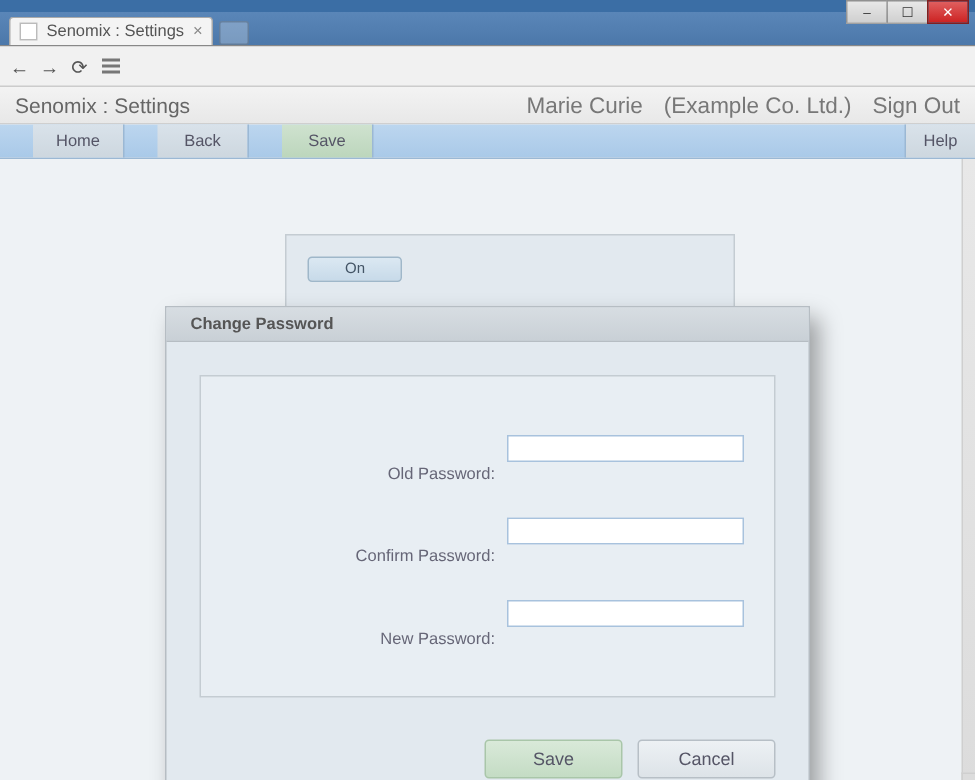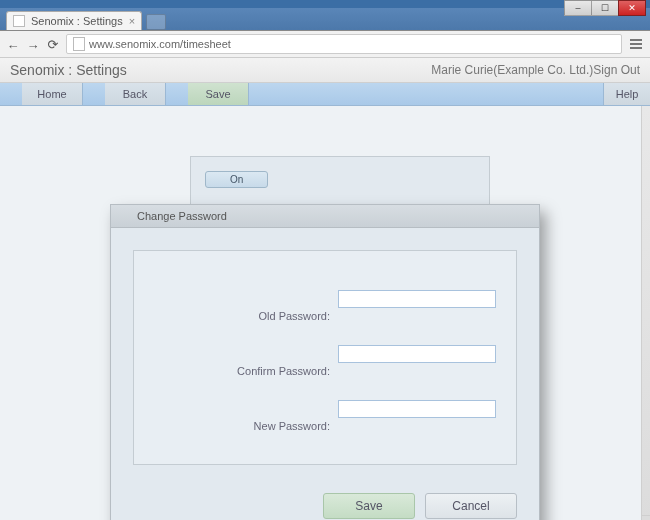--- a/index.html
+++ b/index.html
@@ -15,37 +15,37 @@
   .tab .x{margin-left:auto;color:#888;font-size:11px;}
   .newtab{width:18px;height:14px;margin-left:4px;background:rgba(255,255,255,.25);border:1px solid rgba(0,0,0,.2);border-radius:2px;}
   .addrbar{height:26px;background:#f1f1f1;border-bottom:1px solid #ccc;display:flex;align-items:center;padding:0 6px;gap:6px;}
   .nav-ico{width:14px;height:14px;display:flex;align-items:center;justify-content:center;color:#555;font-size:13px;}
   .url-box{flex:1;height:18px;border:1px solid #ccc;border-radius:2px;background:#fff;display:flex;align-items:center;padding:0 6px;font-size:11px;color:#666;gap:4px;}
   .url-box .page-ico{width:10px;height:12px;border:1px solid #bbb;background:#fff;}
   .menu-ico{width:16px;display:flex;flex-direction:column;gap:2px;align-items:center;justify-content:center;}
   .menu-ico span{display:block;width:12px;height:2px;background:#777;}
   
   .app-title{height:24px;background:linear-gradient(#f3f3f3,#e8e8e8);border-bottom:1px solid #cfcfcf;display:flex;align-items:center;padding:0 10px;font-size:14px;color:#666;}
-  .app-title .right{margin-left:auto;font-size:12px;color:#777;display:flex;}
+  .app-title .right{margin-left:auto;font-size:15px;color:#777;display:flex;gap:14px;}
   .toolbar{height:22px;background:linear-gradient(#bcd6ef,#a9c9e8);border-bottom:1px solid #9bb8d4;display:flex;align-items:stretch;font-size:11px;color:#556;}
   .toolbar .tbtn{width:60px;display:flex;align-items:center;justify-content:center;border-right:1px solid #9bb8d4;background:linear-gradient(#d9e2ea,#cdd7df);margin-left:22px;}
   .toolbar .tbtn.save{background:linear-gradient(#cfe2cf,#bcd6bc);}
   .toolbar .spacer{flex:1;}
   .toolbar .help{width:46px;display:flex;align-items:center;justify-content:center;border-left:1px solid #9bb8d4;background:linear-gradient(#d9e2ea,#cdd7df);}
   
   .page{position:relative;height:418px;background:#eef2f5;}
   .panel{position:absolute;left:190px;top:50px;width:270px;border:1px solid #c4ccd2;background:#e2e9ef;padding:14px 14px 16px;}
   .row-on{display:flex;align-items:center;gap:10px;font-size:11px;color:#667;}
   .pill{border:1px solid #9fb7c9;background:linear-gradient(#dbe8f2,#c7dae9);border-radius:3px;padding:2px 24px;font-size:10px;color:#456;}
   .panel-bottom{display:flex;gap:10px;margin-top:210px;justify-content:center;}
   .btn{border:1px solid #b7bfc6;background:linear-gradient(#edf1f4,#dde3e8);border-radius:3px;padding:4px 10px;font-size:11px;color:#556;display:flex;align-items:center;gap:4px;}
   .btn.excel .xl{display:inline-block;width:10px;height:10px;border:1px solid #2a8a2a;background:#dff5df;color:#2a8a2a;font-size:8px;line-height:10px;text-align:center;font-weight:bold;}
   
   .modal{position:absolute;left:110px;top:98px;width:428px;border:1px solid #b6bdc3;background:#e2e9ef;box-shadow:6px 8px 14px rgba(0,0,0,.35);}
-  .modal-title{background:linear-gradient(#d7dde2,#c9d0d6);border-bottom:1px solid #b6bdc3;padding:5px 26px;font-size:11px;font-weight:normal;color:#555;}
+  .modal-title{background:linear-gradient(#d7dde2,#c9d0d6);border-bottom:1px solid #b6bdc3;padding:5px 16px;font-size:11px;font-weight:bold;color:#555;}
   .modal-body{padding:22px 22px 14px;}
   .inner-box{border:1px solid #c4ccd2;background:#e8eef3;padding:24px 20px;}
   .frow{display:flex;align-items:center;justify-content:flex-end;gap:8px;margin-bottom:8px;}
   .frow label{font-size:11px;color:#667;width:118px;text-align:right;margin-top:35px;}
   .frow input{width:150px;height:16px;border:1px solid #a8c2dd;background:#fff;padding:0 3px;font-size:11px;}
   .modal-actions{display:flex;gap:10px;justify-content:flex-end;padding:14px 22px 16px;}
   .mbtn{width:90px;height:24px;border:1px solid #b7bfc6;border-radius:3px;background:linear-gradient(#edf1f4,#dde3e8);font-size:12px;color:#556;display:flex;align-items:center;justify-content:center;}
   .mbtn.save{background:linear-gradient(#d9e9d9,#c4dcc4);border-color:#a9c6a9;}
   .scroll-edge{position:absolute;right:0;top:0;bottom:0;width:8px;background:linear-gradient(#e8e8e8,#dcdcdc);border-left:1px solid #cfcfcf;}
   .scroll-corner{position:absolute;right:0;bottom:0;width:8px;height:8px;background:#dcdcdc;border-top:1px solid #cfcfcf;border-left:1px solid #cfcfcf;}
@@ -65,24 +65,20 @@
     <span class="favicon"></span>
     <span>Senomix : Settings</span>
     <span class="x">×</span>
   </div>
   <div class="newtab"></div>
 </div>
 <div class="addrbar">
   <div class="nav-ico">←</div>
   <div class="nav-ico">→</div>
   <div class="nav-ico">⟳</div>
-  <div class="url-box">
-    <span class="page-ico"></span>
-    <span>www.senomix.com/timesheet</span>
-  </div>
   <div class="menu-ico">
       <span></span>
       <span></span>
       <span></span>
     </div>
 </div>
 
 <div class="app-title">
   <span>Senomix : Settings</span>
   <div class="right">

